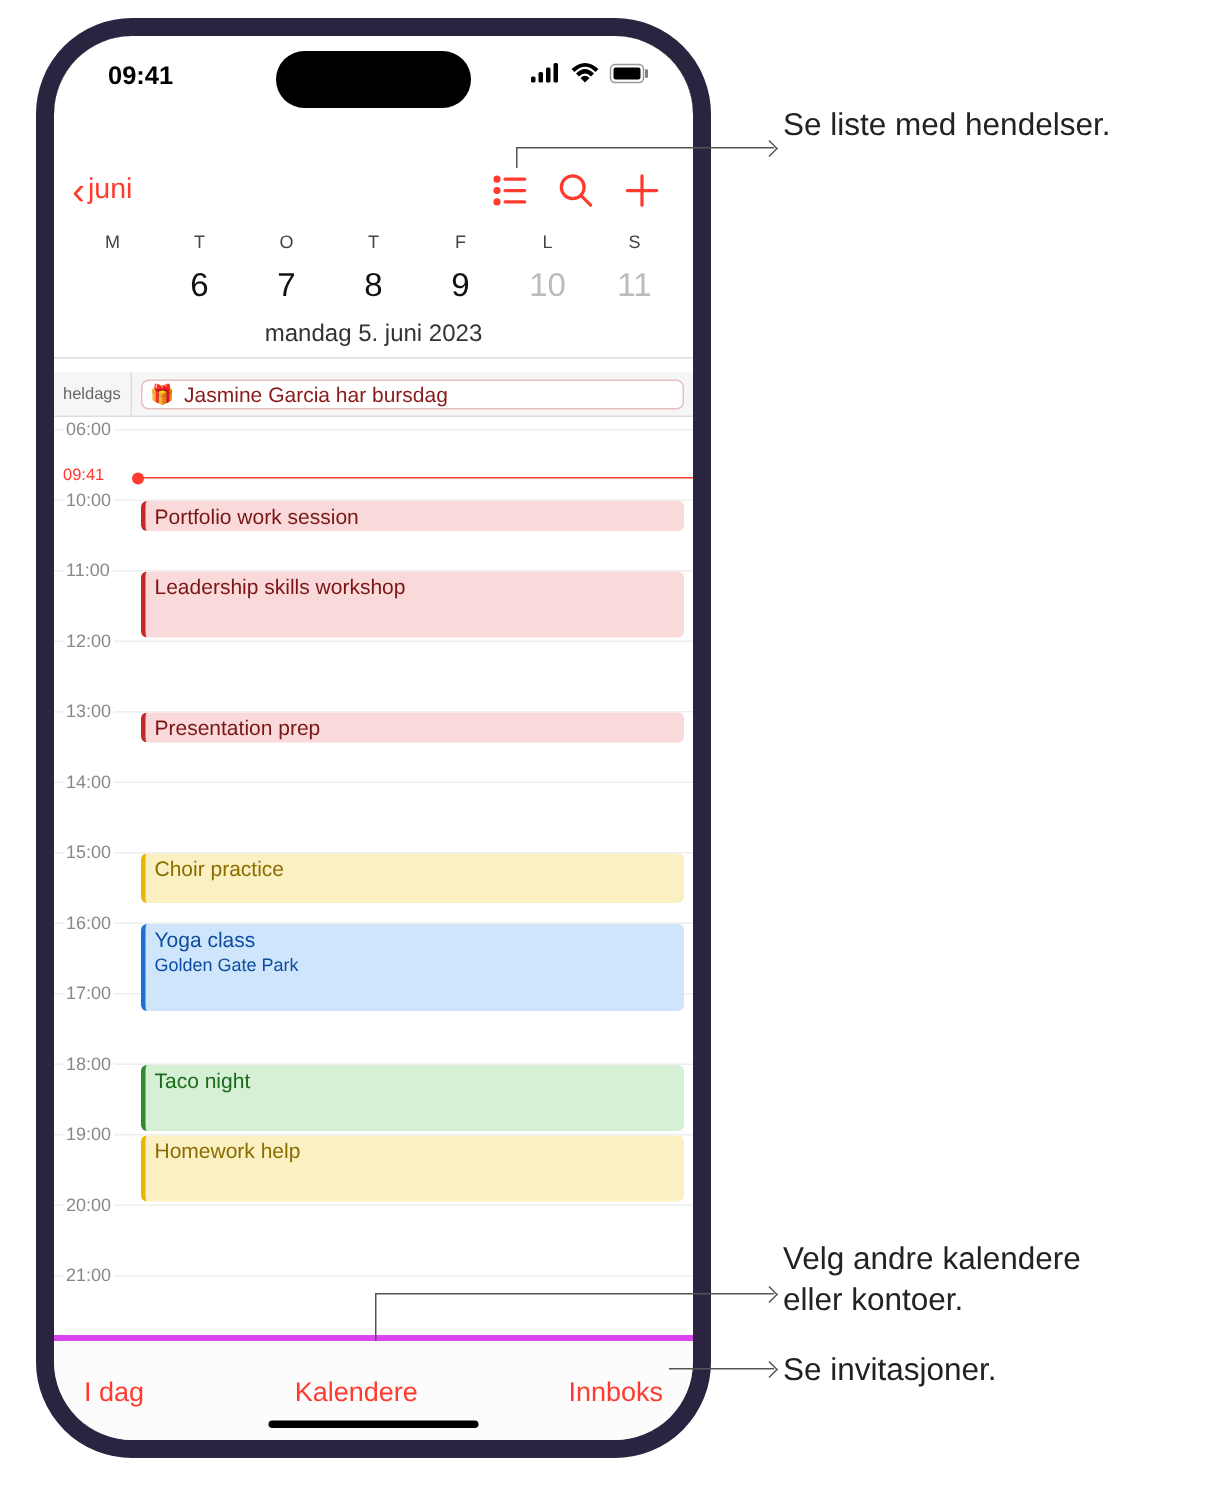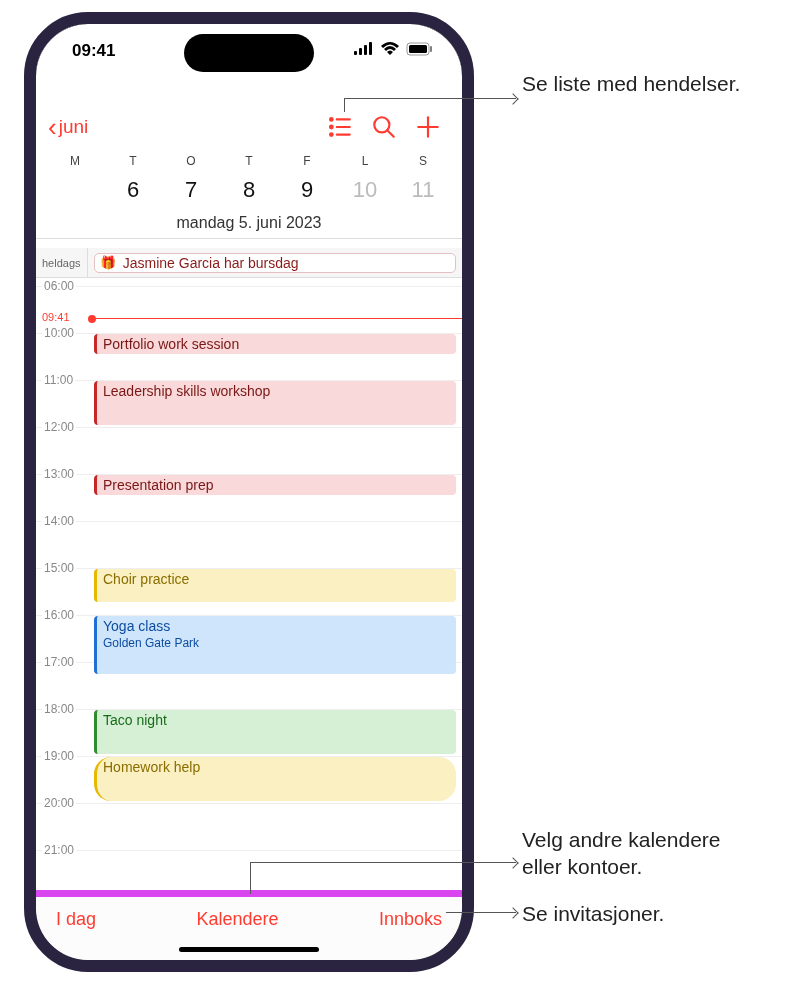--- a/index.html
+++ b/index.html
@@ -52,21 +52,21 @@
   .now-label { position:absolute; left:6px; font-size:11px; color:#ff3b30; transform:translateY(-7px); background:#fff; padding-right:2px;}
   
   .event-block { position:absolute; left:58px; right:6px; border-radius:4px; padding:2px 6px; font-size:14px; overflow:hidden;}
   .ev-red { background:#f9d9d9; border-left:3px solid #c62828; color:#7a1616;}
   .ev-yellow { background:#faf0c2; border-left:3px solid #e6b800; color:#8a6d00;}
   .ev-blue { background:#cfe5fb; border-left:3px solid #1e6fd6; color:#0d4da1;}
   .ev-green { background:#d6f0d6; border-left:3px solid #2e8b2e; color:#1a6b1a;}
   .ev-title { font-weight:500; font-size:14px; line-height:1.25;}
   .ev-loc { font-size:12px; line-height:1.25; }
   
-  .toolbar { position:absolute; bottom:0; left:0; right:0; height:70px; border-top:7px solid #d946ef; display:flex; align-items:flex-start; padding: 12px 20px 0; background:#fcfcfc;}
+  .toolbar { position:absolute; bottom:0; left:0; right:0; height:70px; border-top:4px solid #d946ef; display:flex; align-items:flex-start; padding: 24px 20px 0; background:#fcfcfc;}
   .toolbar-btn { color:#ff3b30; font-size:18px; }
   .toolbar-spacer { flex:1; }
   .home-indicator { position:absolute; bottom:8px; left:50%; transform:translateX(-50%); width:140px; height:5px; background:#000; border-radius:3px;}
   
   .callout { position:absolute; font-size:21px; color:#222; line-height:1.3; }
   .callout-line { position:absolute; border-top:1px solid #555; }
   .callout-line::after { content:""; position:absolute; right:-1px; top:-4px; width:7px; height:7px; border-right:1px solid #555; border-top:1px solid #555; transform:rotate(45deg) translateY(0px);}
   .callout-vline { position:absolute; border-left:1px solid #555; }
 </style>
 </head>
@@ -220,21 +220,21 @@
         <div class="event-block ev-yellow" style="top:291px; height:33px;">
             <div class="ev-title">Choir practice</div>
           </div>
         <div class="event-block ev-blue" style="top:338px; height:58px;">
           <div class="ev-title">Yoga class</div>
           <div class="ev-loc">Golden Gate Park</div>
         </div>
         <div class="event-block ev-green" style="top:432px; height:44px;">
             <div class="ev-title">Taco night</div>
           </div>
-        <div class="event-block ev-yellow" style="top:479px; height:44px;border-radius:17px;">
+        <div class="event-block ev-yellow" style="top:479px; height:44px;">
             <div class="ev-title">Homework help</div>
           </div>
       </div>
     </div>
 
     <div class="toolbar">
       <div class="toolbar-btn">I dag</div>
       <div class="toolbar-spacer"></div>
       <div class="toolbar-btn">Kalendere</div>
       <div class="toolbar-spacer"></div>

